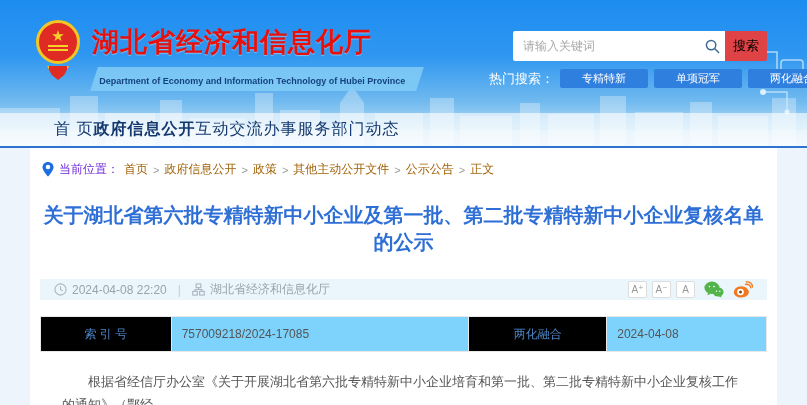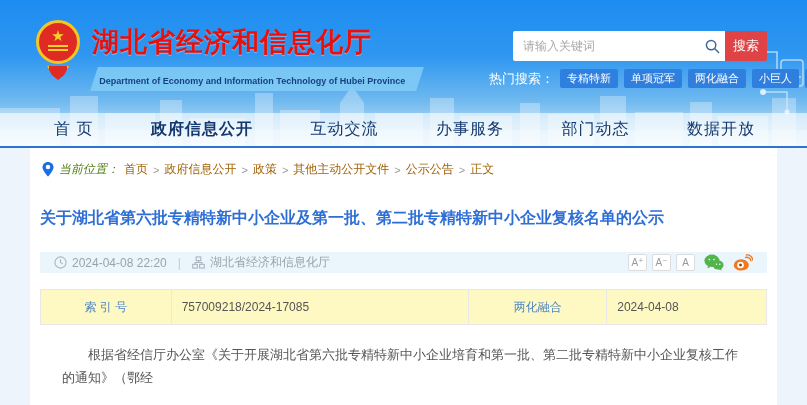--- a/index.html
+++ b/index.html
@@ -44,60 +44,60 @@
   .site-sub > span { display:inline-block; transform:skewX(18deg);
     color:#15427c; font-size:9px; font-weight:bold; white-space:nowrap; }
 
   .search-area { position:absolute; left:489px; top:31px; width:278px; }
   .search-box { display:flex; height:30px;padding-left:24px; }
   .input-wrap { flex:1; display:flex; align-items:center; background:#fff; border-radius:2px 0 0 2px; }
   .search-input { flex:1; border:none; outline:none; padding:0 10px; font-size:12px; color:#333;
     font-family:"Liberation Sans","DejaVu Sans",sans-serif; background:transparent; }
   .search-input::placeholder { color:#a9a9a9; }
   .mag { width:26px; display:flex; align-items:center; justify-content:center; cursor:pointer; }
-  .search-btn { width:42px; border:none; background:#e04345; color:#ffffff; font-size:13px;
+  .search-btn { width:42px; border:none; background:#e04345; color:#000000; font-size:13px;
     cursor:pointer; border-radius:0 2px 2px 0; font-family:inherit; }
   .hot-row { margin-top:8px; display:flex; align-items:center; }
   .hot-label { color:#fff; font-size:13px; white-space:nowrap; }
-  .hot-btn { background:#2f7fdf; color:#fff; font-size:11px; padding:2px 7px; margin-left:6px;
+  .hot-btn { background:#2f7fdf; color:#fff; font-size:11px; padding:2px 22px; margin-left:6px;
     border-radius:2px; cursor:pointer; white-space:nowrap; }
 
   .nav-bar {
     position:absolute; left:0; bottom:0; width:100%; height:35px;
     background:rgba(255,255,255,.62); border-bottom:2px solid #2e72d2;
-    display:flex; align-items:center; justify-content:space-between; padding:0 52px 0 54px;
+    display:flex; align-items:center; justify-content:flex-start; padding:0 52px 0 54px;
   }
   .nav-item { font-size:16px; color:#14386e; cursor:pointer; letter-spacing:1px; white-space:nowrap; }
   .nav-item.active { font-weight:bold; }
 
   
   .content { margin:0 30px; width:747px; height:257px; background:#fff; padding:0 10px; }
 
   .breadcrumb { display:flex; align-items:center; padding-top:13px; font-size:12px; color:#555; }
   .pin { margin:0 5px 0 2px; display:flex; }
-  .crumb-label { color:#4d7c0f;font-style:italic; }
+  .crumb-label { color:#6d28d9; }
   .crumb-link { margin:0 5px; color:#a16207; cursor:pointer; white-space:nowrap; }
   .crumb-sep { color:#999; font-size:11px; }
 
-  .article-title { margin-top:30px; text-align:left; font-size:16px; font-weight:bold; color:#2e6fd6; }
+  .article-title { margin-top:24px; text-align:center; font-size:20px; font-weight:bold; color:#2e6fd6; }
 
   .meta-band { margin-top:23px; height:21px; background:#ebf5fc; display:flex; align-items:center;
     padding:0 14px; font-size:12px; color:#98a4ad; }
   .meta-icon { display:flex; margin-right:5px; }
   .meta-sep { margin:0 11px; color:#c3ccd4; }
   .font-controls { margin-left:auto; display:flex; align-items:center; }
   .font-btn { width:19px; height:17px; background:#fff; border:1px solid #ddd; border-radius:2px;
     font-size:10px; color:#999; display:flex; align-items:center; justify-content:center;
     cursor:pointer; margin-left:5px; }
   .share-icon { margin-left:9px; cursor:pointer; display:flex; }
 
   .meta-table { width:100%; border-collapse:collapse; margin-top:16px; font-size:12px; table-layout:fixed; }
   .meta-table td { border:1px solid #e8e8e8; height:24px; }
-  .meta-table .lbl { background:#fef9c3; color:#4d86c6; text-align:center; }
-  .meta-table .val { color:#555; padding:10px 10px; background:#fef9c3; }
+  .meta-table .lbl { background:#000000; color:#4d86c6; text-align:center; }
+  .meta-table .val { color:#555; padding:10px 10px; background:#7dd3fc; }
 
   .body-text { margin-top:18px; padding:0 22px; text-indent:2em; font-size:13px; color:#555; line-height:1.8; }
 </style>
 </head>
 <body>
 
 <div class="header">
 
   <svg class="skyline" width="807" height="70" viewBox="0 0 807 70" preserveAspectRatio="none">
     <g fill="#ffffff" opacity="0.30">
@@ -174,21 +174,20 @@
       <span class="hot-btn">绿色工厂</span>
     </div>
   </div>
 
   <div class="nav-bar">
     <span class="nav-item">首 页</span>
     <span class="nav-item active">政府信息公开</span>
     <span class="nav-item">互动交流</span>
     <span class="nav-item">办事服务</span>
     <span class="nav-item">部门动态</span>
-    <span class="nav-item">数据开放</span>
   </div>
 </div>
 
 <div class="content">
 
   <div class="breadcrumb">
     <span class="pin">
       <svg width="12" height="15" viewBox="0 0 12 15">
         <path d="M6 0C2.7 0 .5 2.3 .5 5.2 .5 9 6 14.5 6 14.5S11.5 9 11.5 5.2C11.5 2.3 9.3 0 6 0z" fill="#1d6ee0"></path>
         <circle cx="6" cy="5" r="2.2" fill="#fff"></circle>

